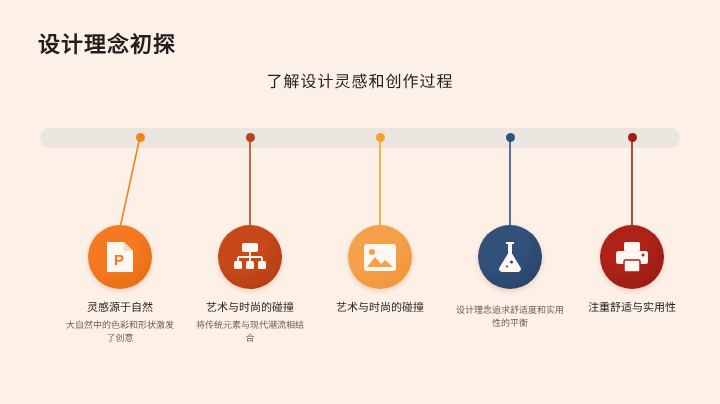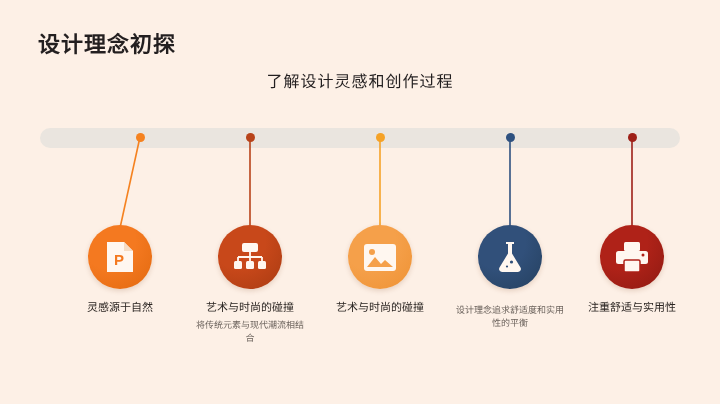--- a/index.html
+++ b/index.html
@@ -142,20 +142,21 @@
           <span>
     <svg width="30" height="34" viewBox="0 0 30 34" fill="none">
       <path d="M2 2h17l9 9v21H2z" fill="#FFF7F0"></path>
       <path d="M19 2l9 9h-9z" fill="#F6DCC4"></path>
       <text x="9" y="25" font-family="Liberation Sans, sans-serif" font-size="15" font-weight="bold" fill="#F47920">P</text>
     </svg>
           </span>
         </div>
         <div class="node-text">
           <div class="node-label">灵感源于自然</div>
+          <div class="node-desc">大自然中的色彩和形状激发了创意</div>
         </div>
       </div>
       <div class="node" style="left: 250px;">
         <svg class="connector" viewBox="0 0 130 104" width="130" height="104">
           <line x1="65" y1="9" x2="65" y2="100" stroke="#B8431A" stroke-width="1.6"></line>
         </svg>
         <div class="dot" style="left: 65px; background: rgb(184, 67, 26);"></div>
         <div class="circle" style="background: radial-gradient(circle at 32% 26%, rgb(200, 72, 26) 0%, rgb(200, 72, 26) 42%, rgb(169, 59, 18) 100%);">
           <span>
     <svg width="32" height="30" viewBox="0 0 32 30" fill="none">

